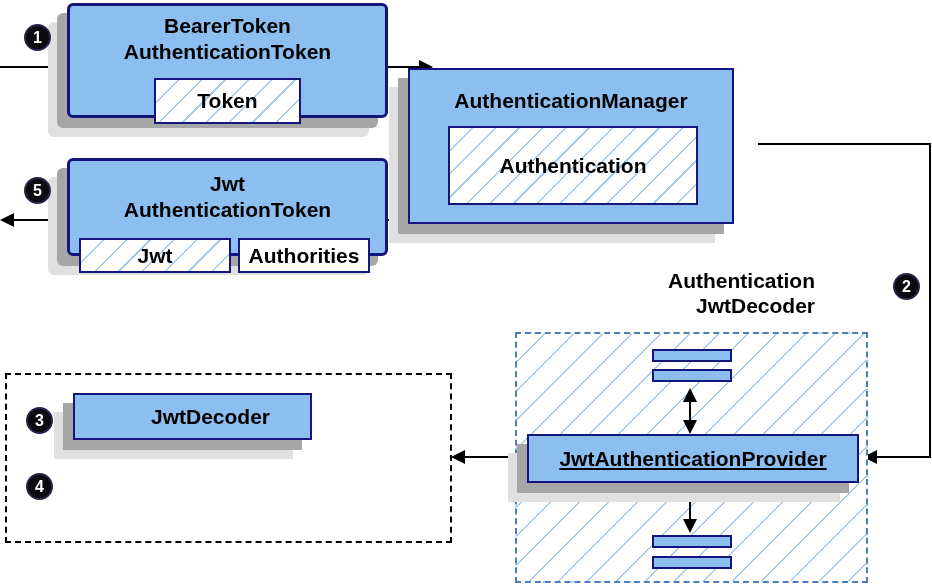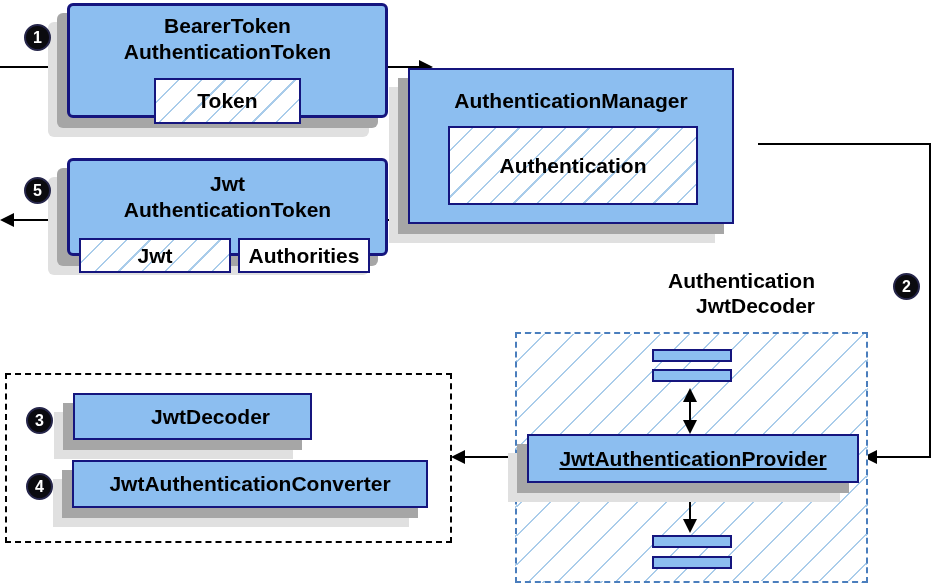--- a/index.html
+++ b/index.html
@@ -128,23 +128,20 @@
   <div class="node flex-center" style="left:527px;top:434px;width:332px;height:49px;text-decoration:underline;">
     <span class="title">JwtAuthenticationProvider</span>
   </div>
 
   <div class="group-black" style="left:5px;top:373px;width:447px;height:170px;"></div>
 
   <div class="node flex-center" style="left:73px;top:393px;width:239px;height:47px;padding-left:36px;">
     <span class="title">JwtDecoder</span>
   </div>
 
-  <div class="node flex-center" style="left:72px;top:460px;width:356px;height:48px;">
-    <span class="title">JwtAuthenticationConverter</span>
-  </div>
 
   <div class="node rounded" style="left:67px;top:3px;width:321px;height:115px;">
     <div class="title" style="padding-top:7px;">
       <div>BearerToken</div>
       <div>AuthenticationToken</div>
     </div>
     <div class="field hatch" style="left:84px;top:72px;width:147px;height:46px;">
       <span>Token</span>
     </div>
   </div>

